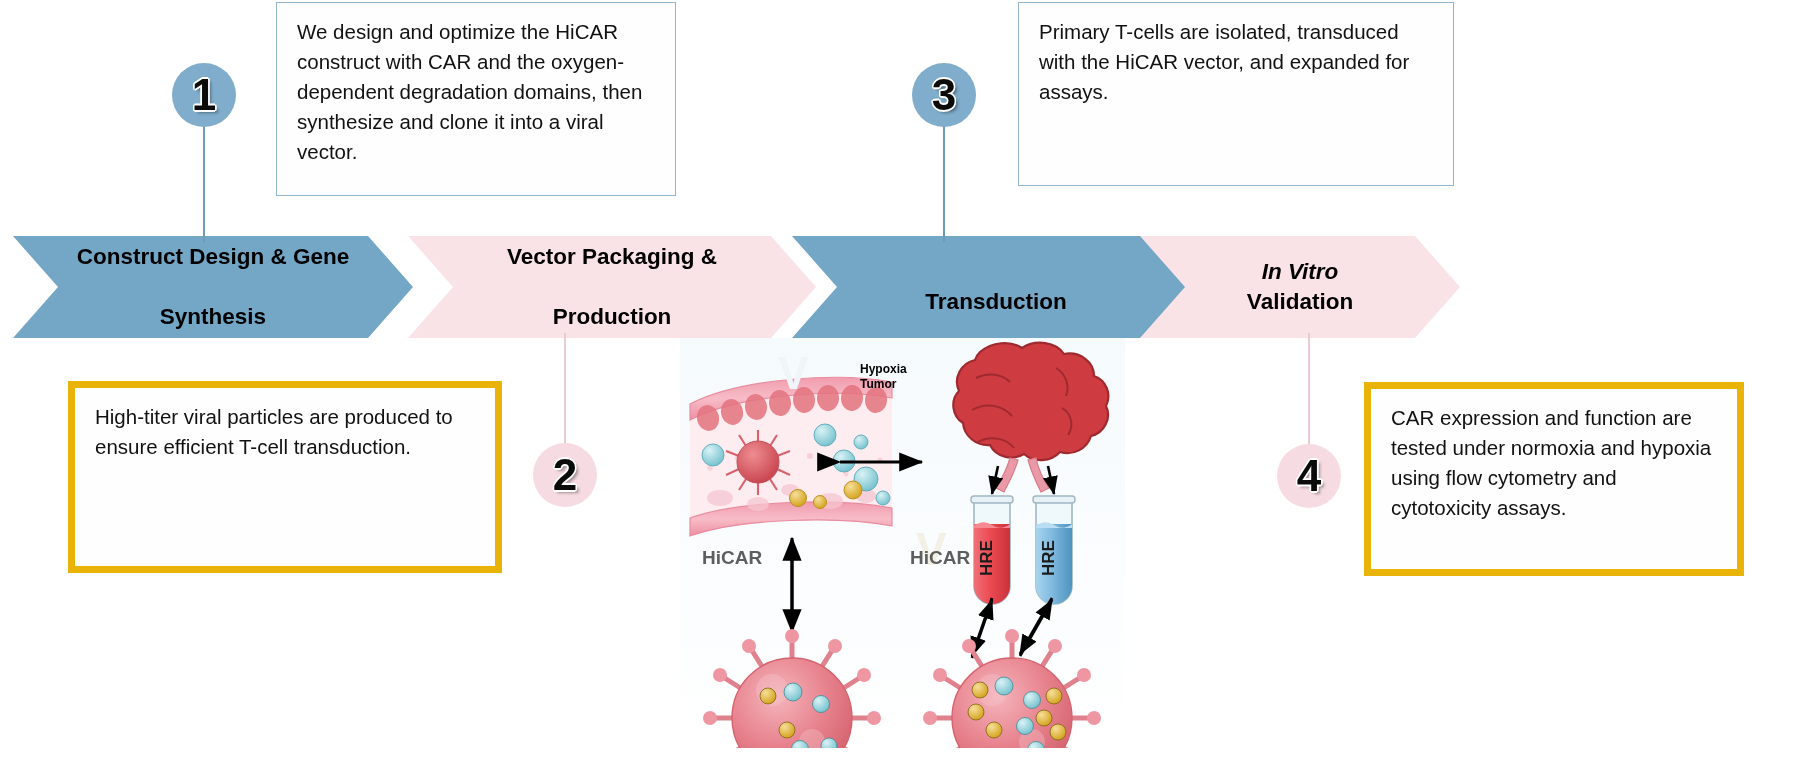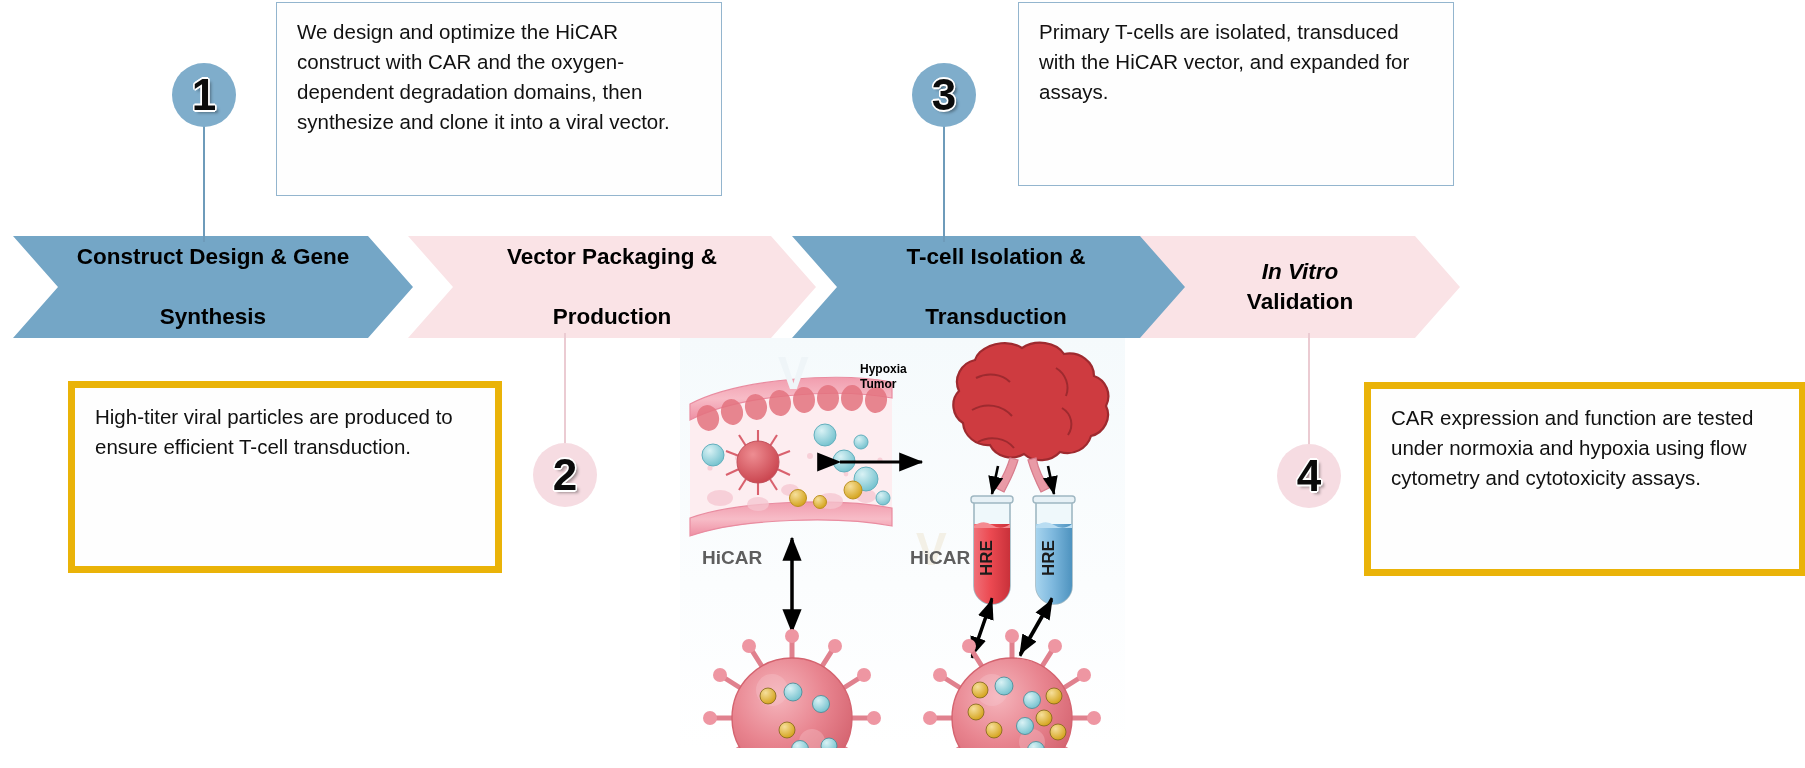--- a/index.html
+++ b/index.html
@@ -37,24 +37,24 @@
 
   
   .callout{
     position:absolute;background:#FEFEFE;box-sizing:border-box;
     font-size:20.5px;line-height:1.46;color:#111111;
     padding:14px 18px 10px 20px;
   }
   .cal-blue{border:1px solid #93B5CE;}
   .cal-pink{border:7px solid #eab308;}
 
-  .cal1{left:276px;top:2px;width:446px;height:194px;}
+  .cal1{left:276px;top:2px;width:400px;height:194px;}
   .cal2{left:68px;top:381px;width:434px;height:192px;}
   .cal3{left:1018px;top:2px;width:436px;height:184px;}
-  .cal4{left:1364px;top:382px;width:442px;height:194px;}
+  .cal4{left:1364px;top:382px;width:380px;height:194px;}
 
   
   .badge{
     position:absolute;border-radius:50%;
     display:flex;align-items:center;justify-content:center;
     font-size:44px;font-weight:bold;color:#0b0b0b;
     text-shadow:
        1.6px 0 0 #fff, -1.6px 0 0 #fff, 0 1.6px 0 #fff, 0 -1.6px 0 #fff,
        1.2px 1.2px 0 #fff, -1.2px 1.2px 0 #fff, 1.2px -1.2px 0 #fff, -1.2px -1.2px 0 #fff,
        3px 3px 3px rgba(0,0,0,.35);
@@ -139,21 +139,21 @@
 
     <div class="chev chev-2">
       <span>
         <span>Vector Packaging &amp;</span><br>
         <span>Production</span>
       </span>
     </div>
 
     <div class="chev chev-3">
       <span>
-        <span>T-cell Isolation &amp;</span><br>
+        <br>
         <span>Transduction</span>
       </span>
     </div>
 
     <div class="chev chev-4">
       <span>
         <em>In Vitro</em>
         <span>Validation</span>
       </span>
     </div>

